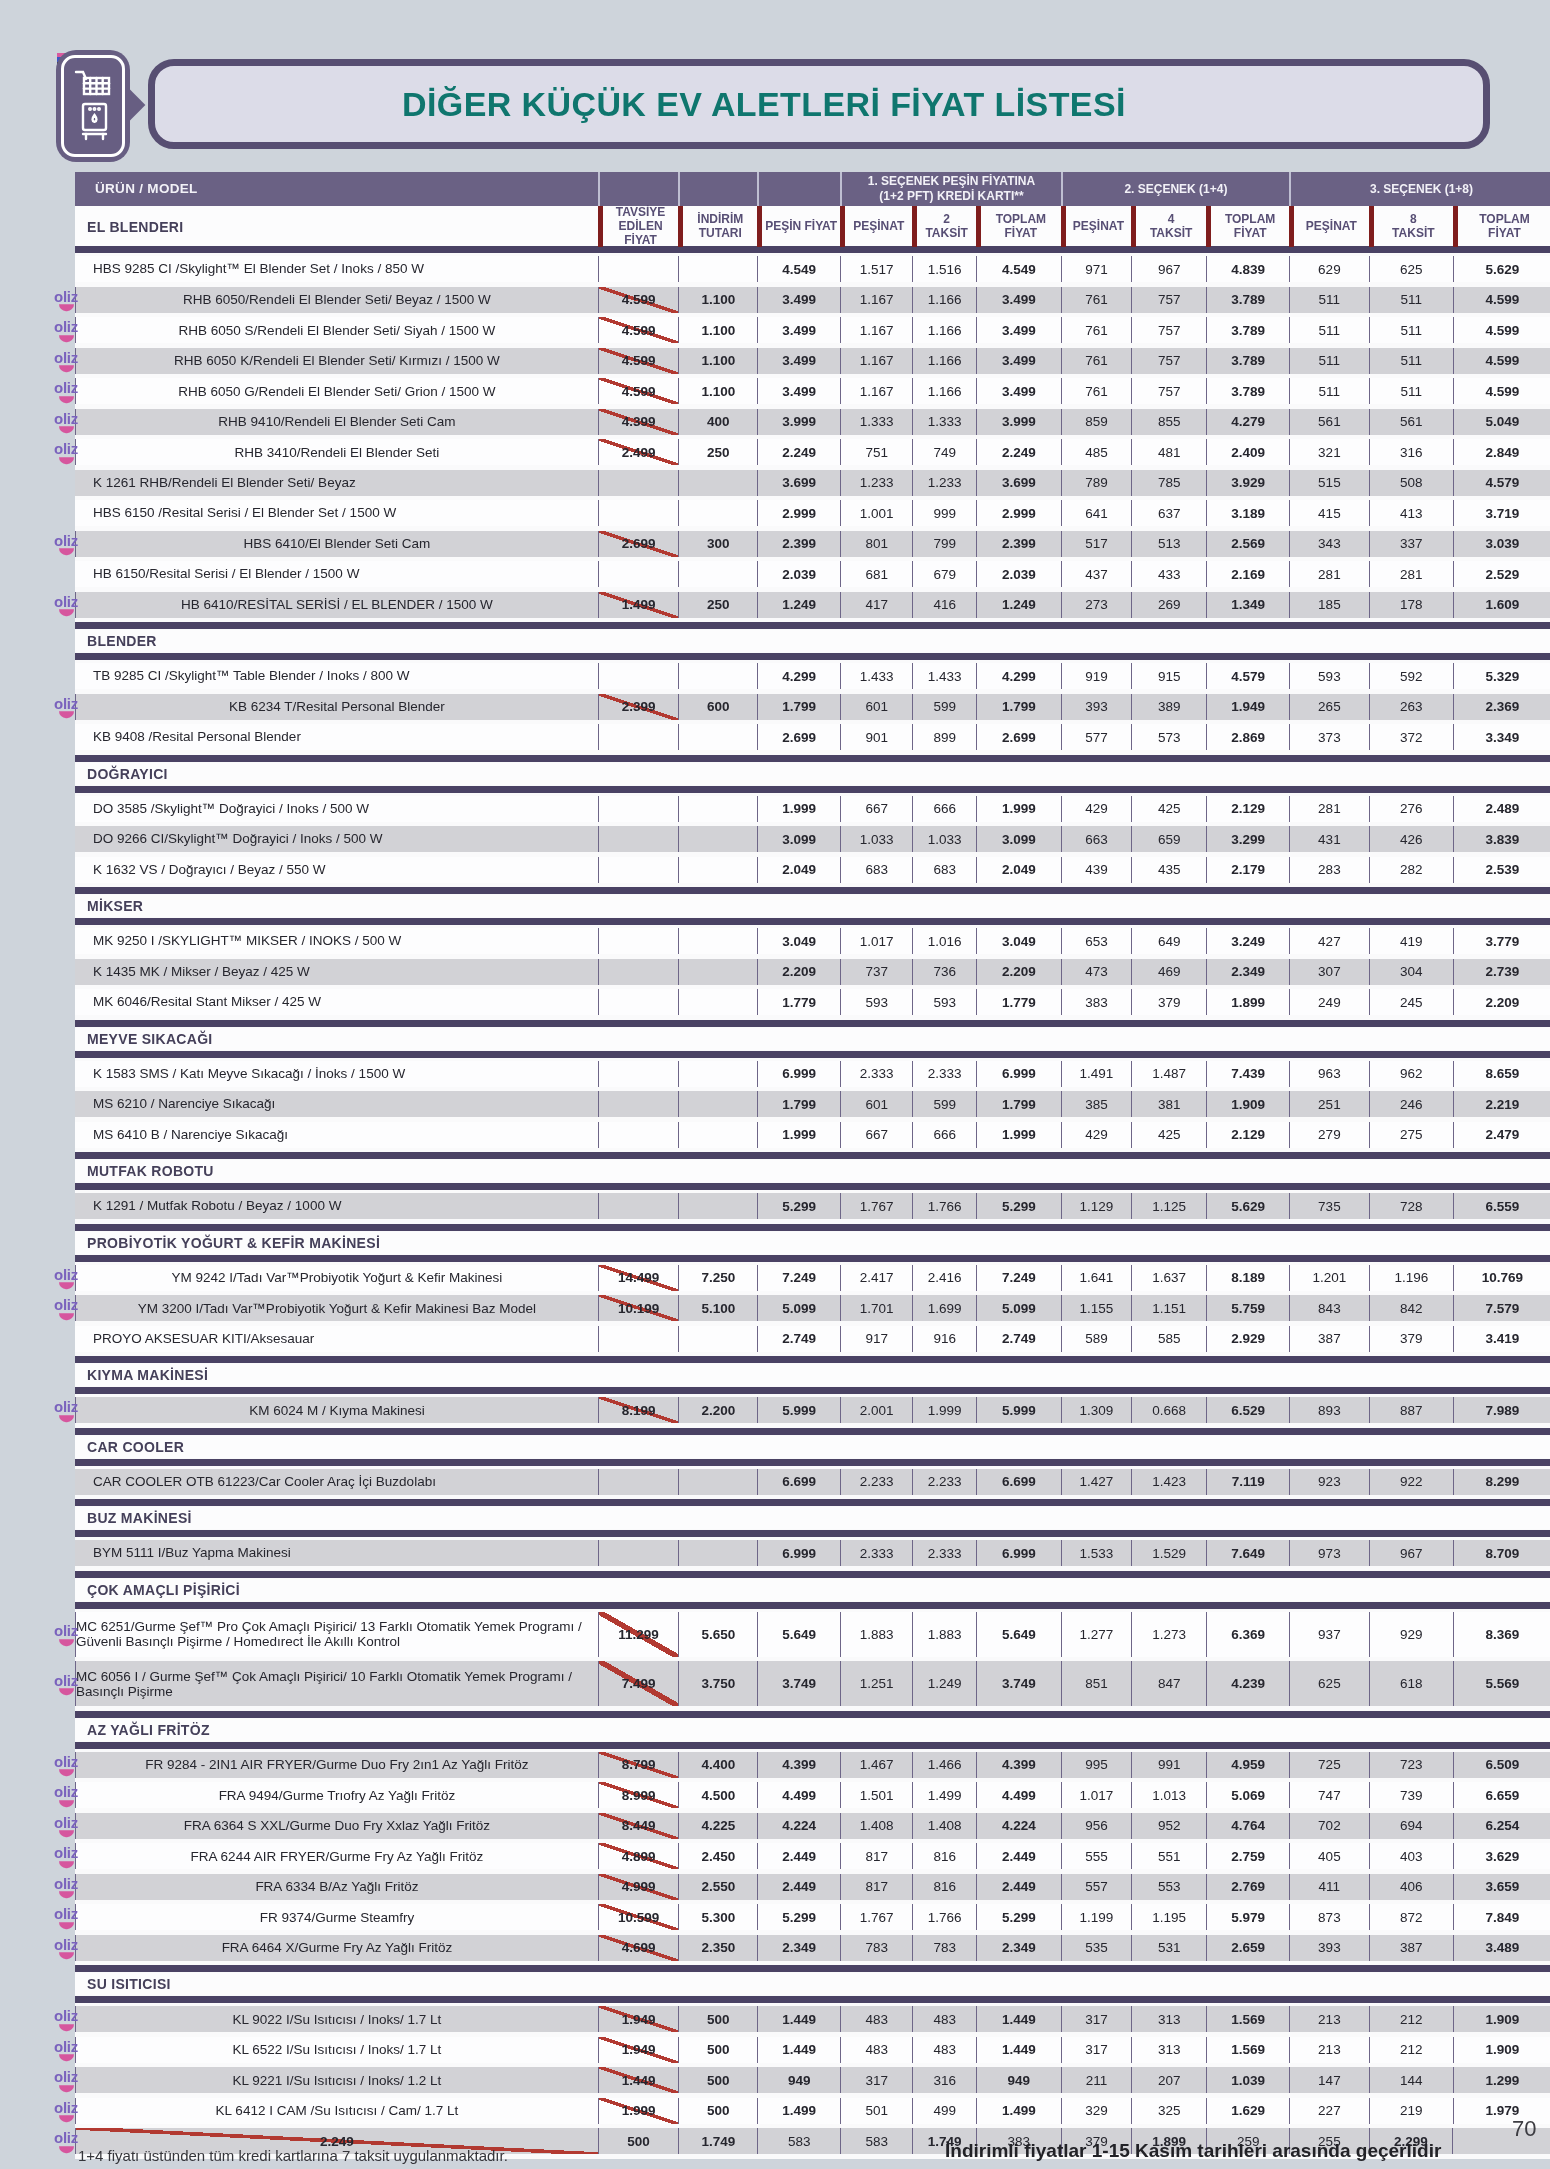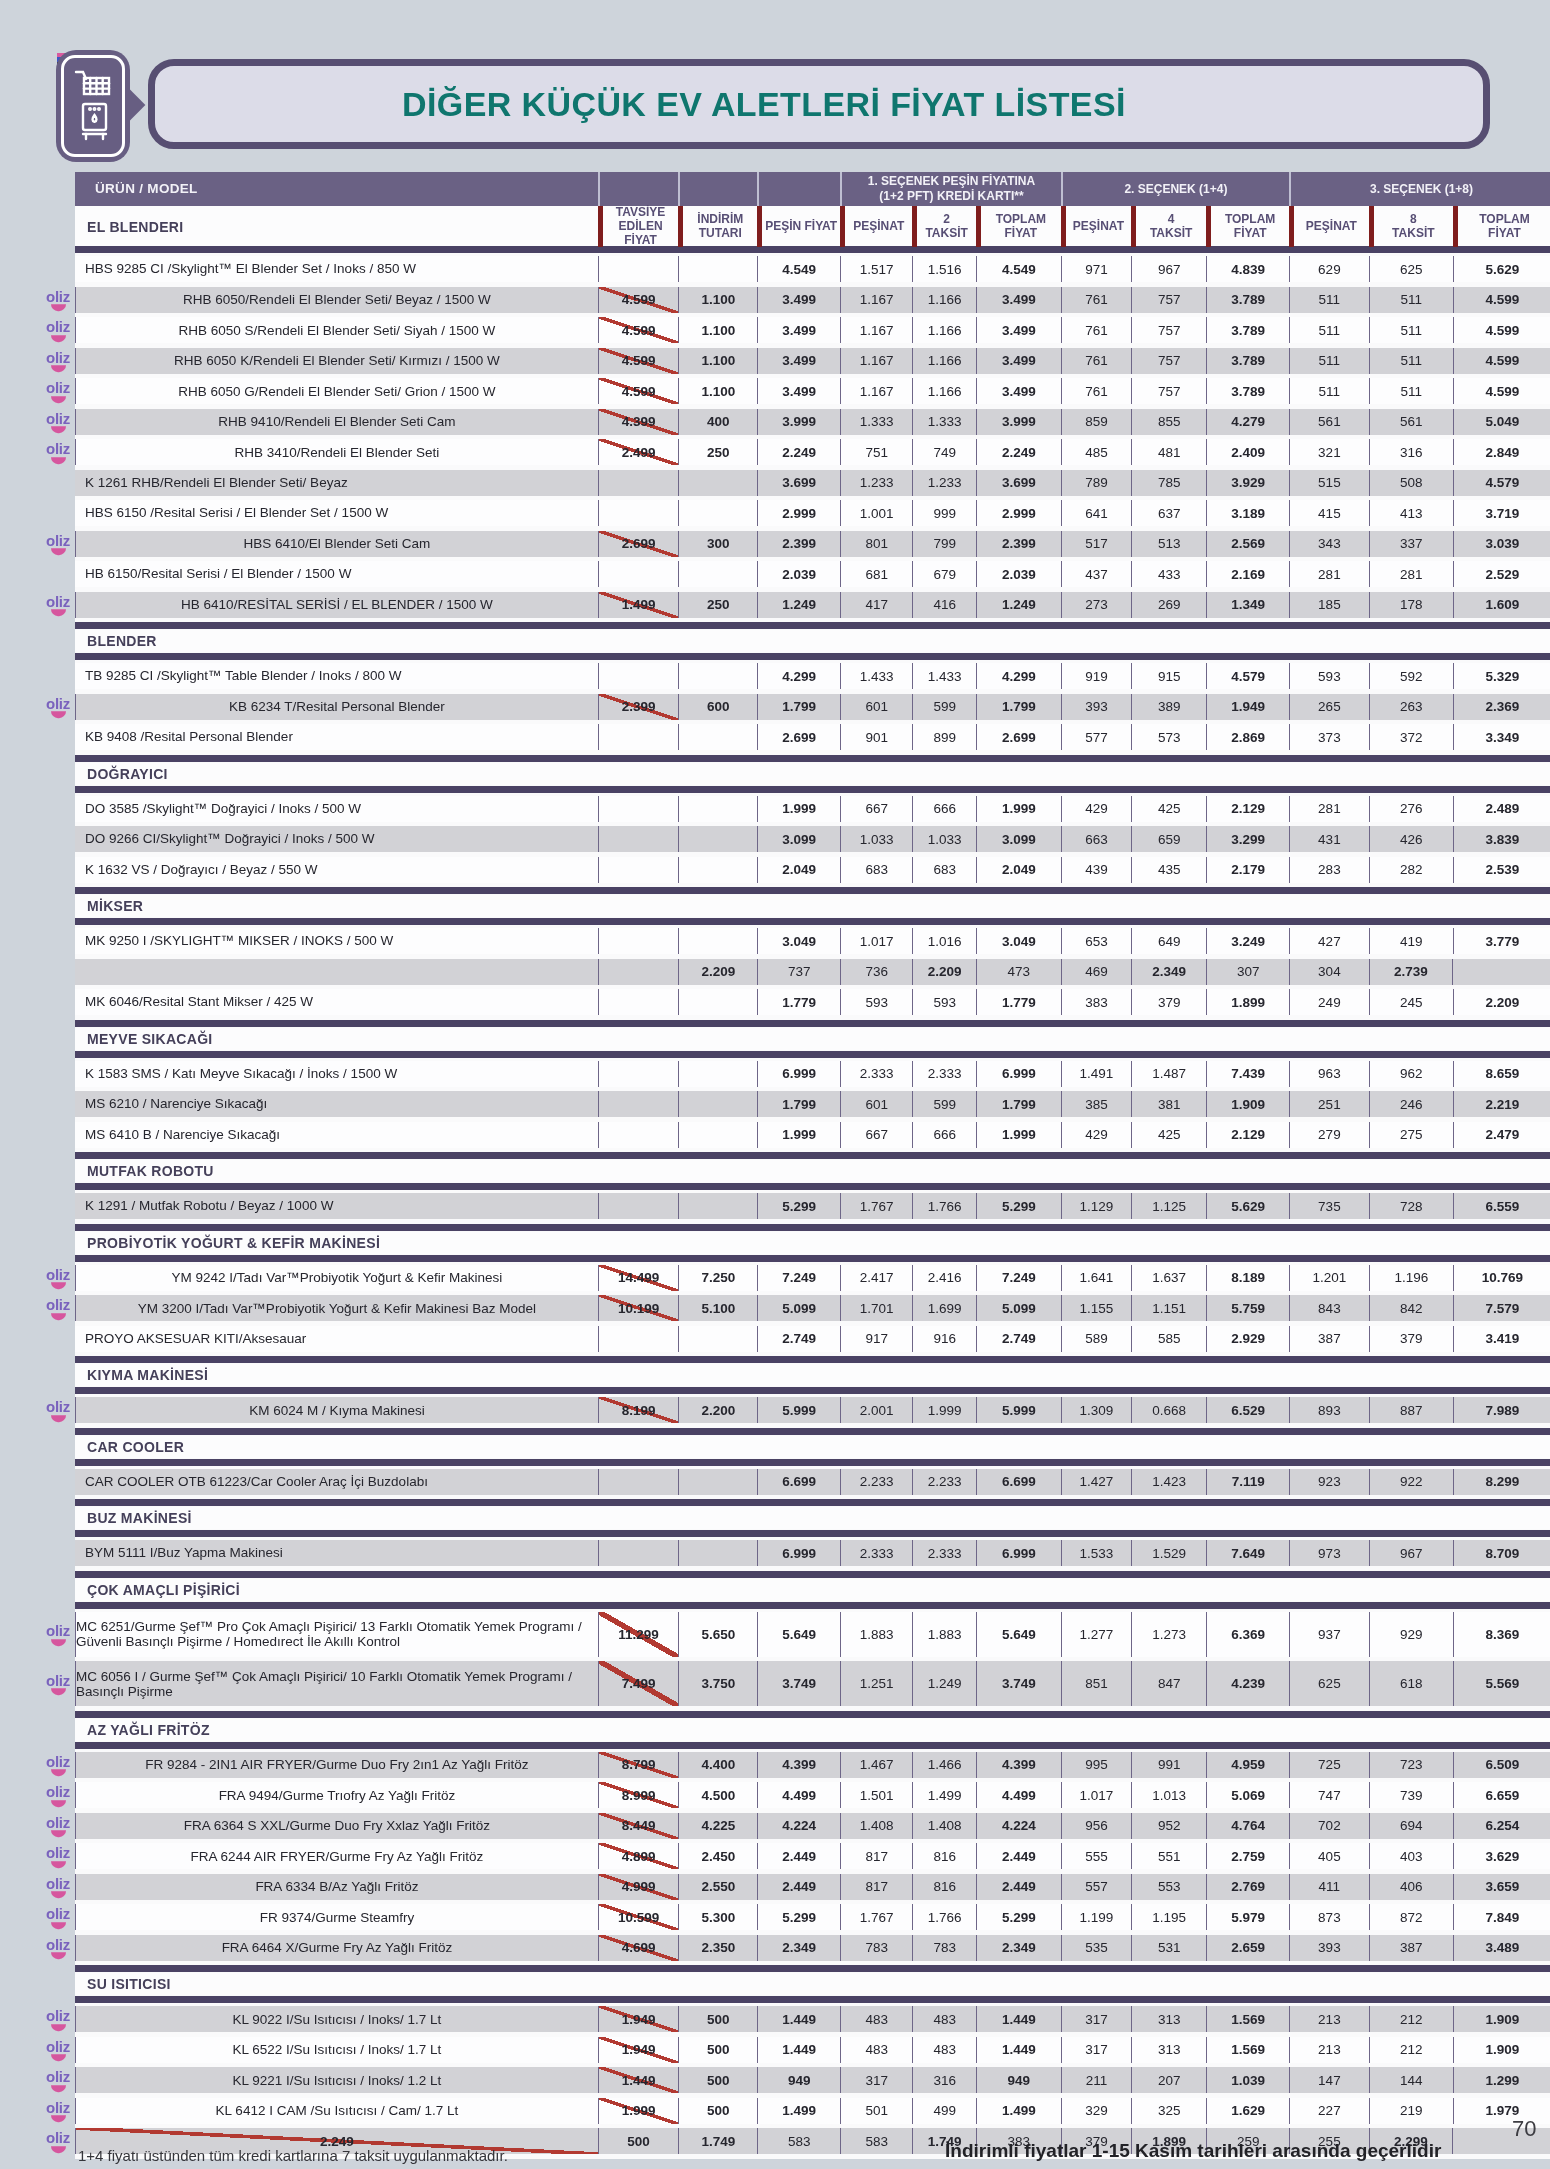--- a/index.html
+++ b/index.html
@@ -40,21 +40,21 @@
   .bar.head-bar{margin-bottom:3px;}
   .section-head{margin-bottom:3px;}
   .section-title{height:22px;margin:1px 0;background:#fcfcfd;display:flex;align-items:center;padding-left:12px;
     font-size:14px;font-weight:700;color:#45405a;letter-spacing:.3px;}
 
   .row{position:relative;display:grid;grid-template-columns:var(--cols);min-height:26px;margin-bottom:4.5px;
     font-size:13.5px;color:#26262e;}
   .row.g{background:#d2d2d6;}
   .row.w{background:#fdfdfe;}
   .row>div{display:flex;align-items:center;justify-content:center;border-left:1px solid #6e6688;}
-  .row>div:first-child{justify-content:flex-start;padding:2px 6px 2px 10px;border-left:none;line-height:1.18;font-weight:500;}
+  .row>div:first-child{justify-content:flex-start;padding:2px 6px 2px 18px;border-left:none;line-height:1.18;font-weight:500;}
   .row>div:last-child{border-right:1px solid #6e6688;}
   .row.tall{min-height:45px;}
   .row.tall>div:first-child{font-size:12.5px;}
   .c-bold{font-weight:700;}
   .strike{background:linear-gradient(to top right,transparent 46.5%,#b23931 46.5%,#b23931 53.5%,transparent 53.5%);}
 
   .oliz{position:absolute;left:-50px;top:50%;transform:translateY(-50%);width:46px;display:flex;flex-direction:column;
     align-items:center;line-height:1;}
   .oliz b{font-size:15px;font-weight:800;color:#7a62bd;letter-spacing:-.3px;}
   .oliz i{width:15px;height:7px;background:#d6569e;border-radius:0 0 15px 15px;margin-top:-1px;}
@@ -466,20 +466,21 @@
           <div>1.016</div>
           <div class="c-bold">3.049</div>
           <div>653</div>
           <div>649</div>
           <div class="c-bold">3.249</div>
           <div>427</div>
           <div>419</div>
           <div class="c-bold">3.779</div>
         </div>
         <div class="row g">
+          <div>K 1435 MK / Mikser / Beyaz / 425 W</div>
           <div></div>
           <div class="c-bold"></div>
           <div class="c-bold">2.209</div>
           <div>737</div>
           <div>736</div>
           <div class="c-bold">2.209</div>
           <div>473</div>
           <div>469</div>
           <div class="c-bold">2.349</div>
           <div>307</div>

